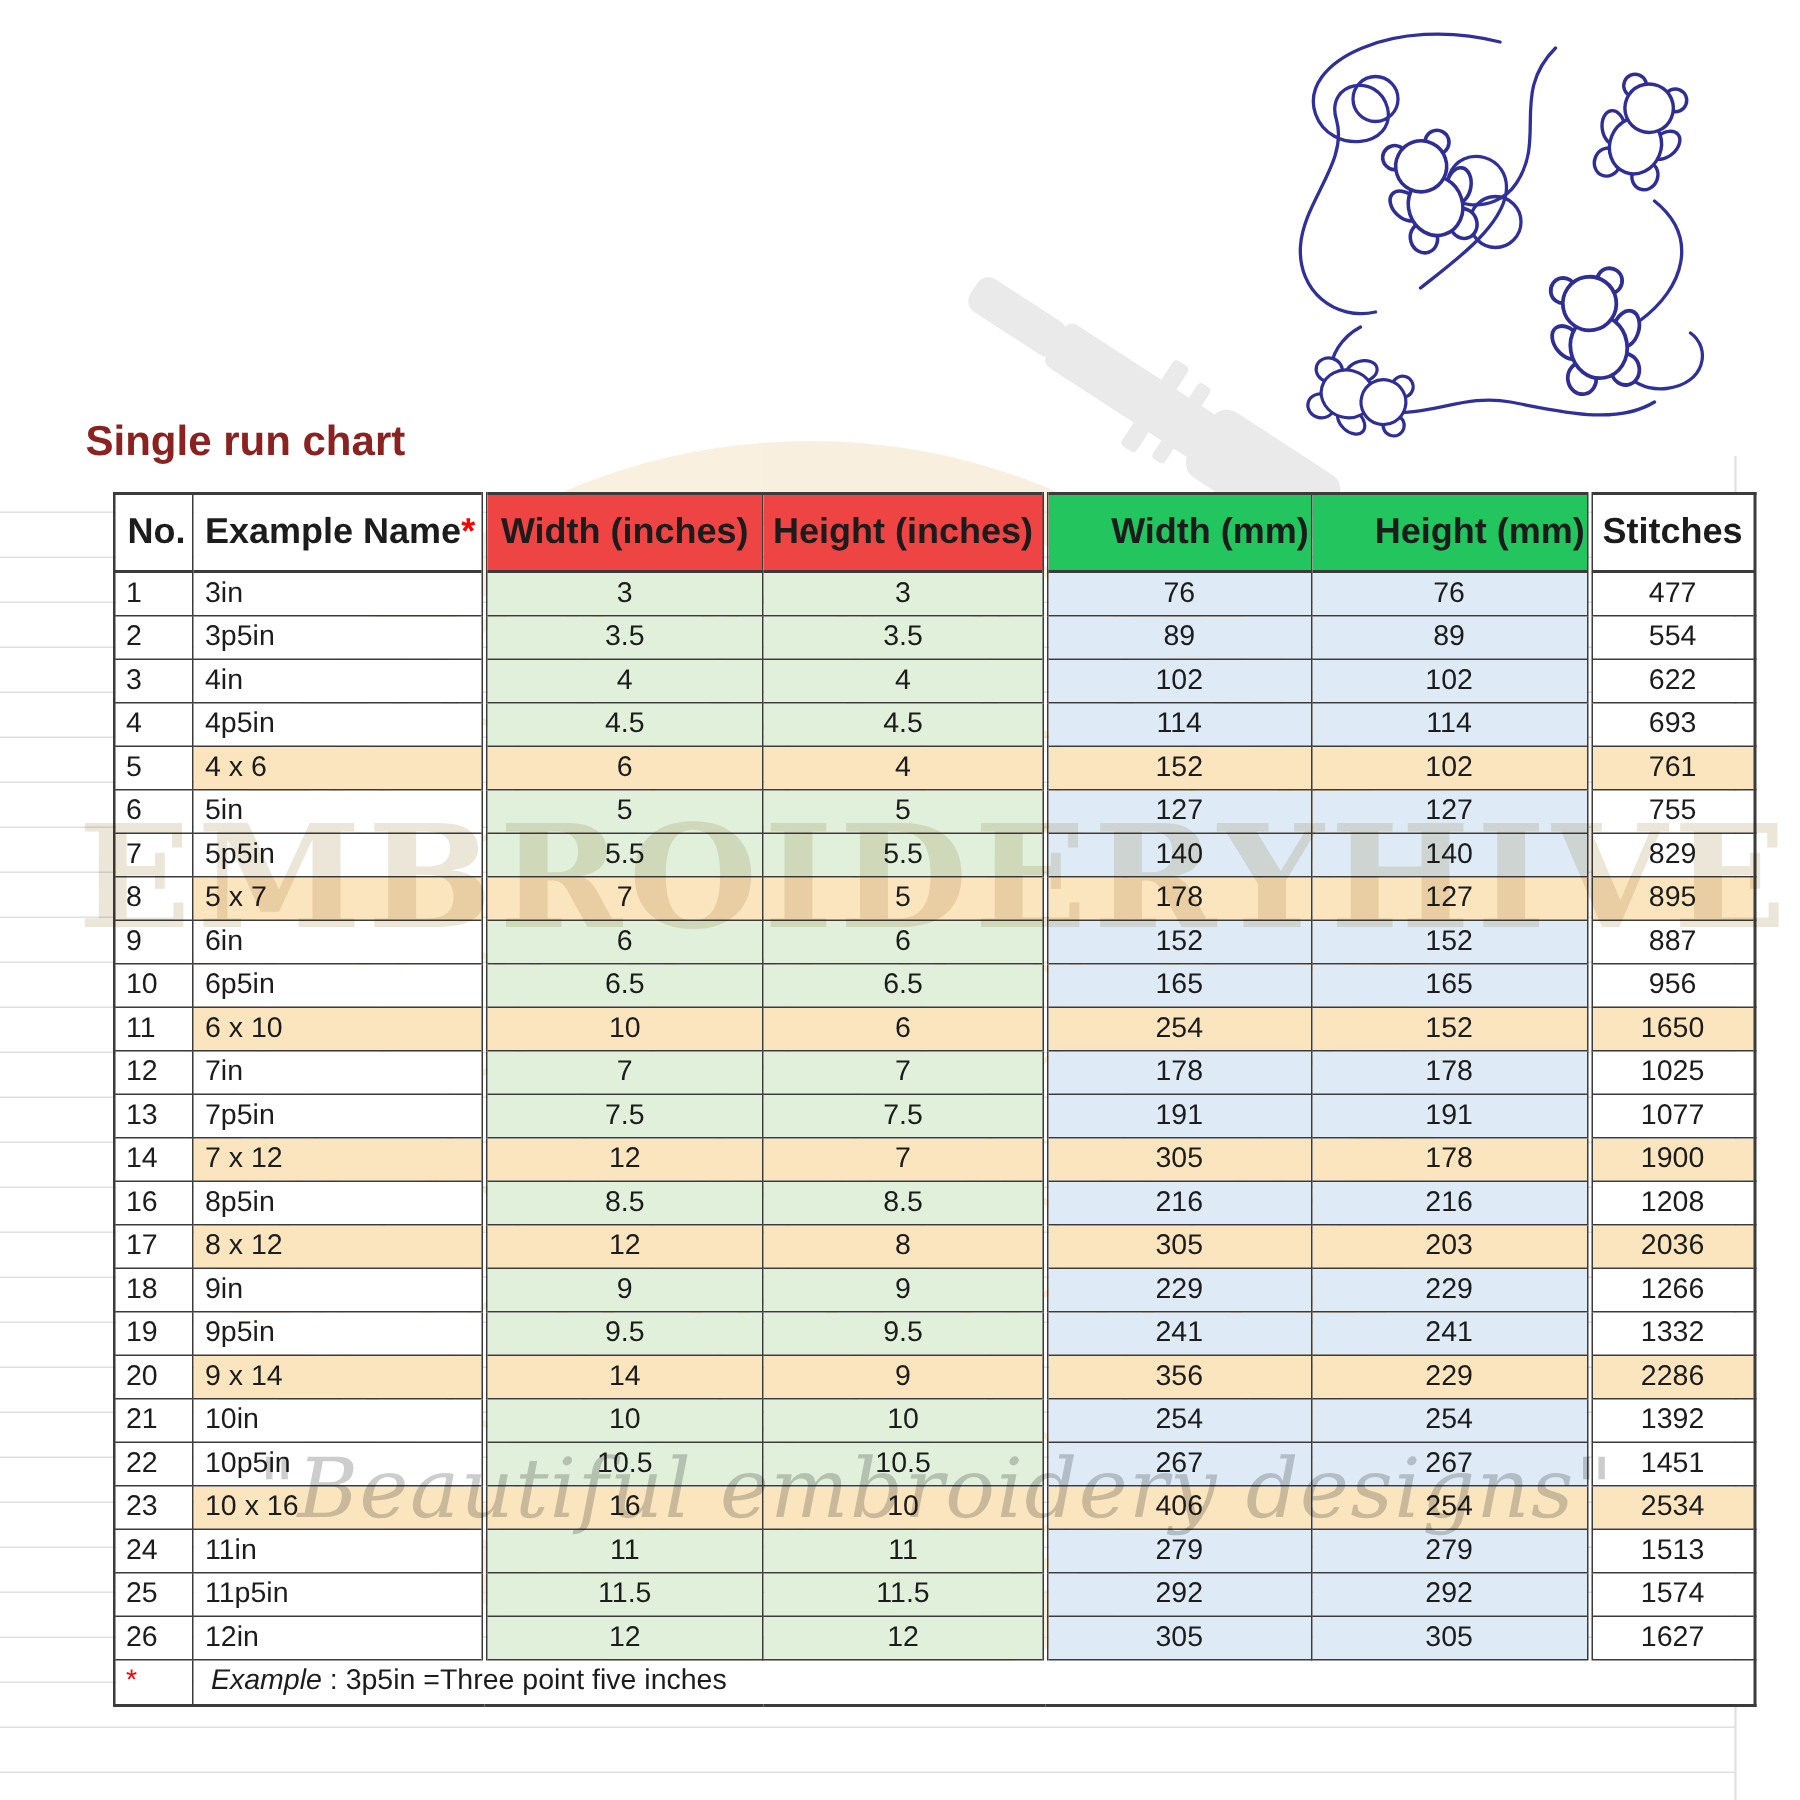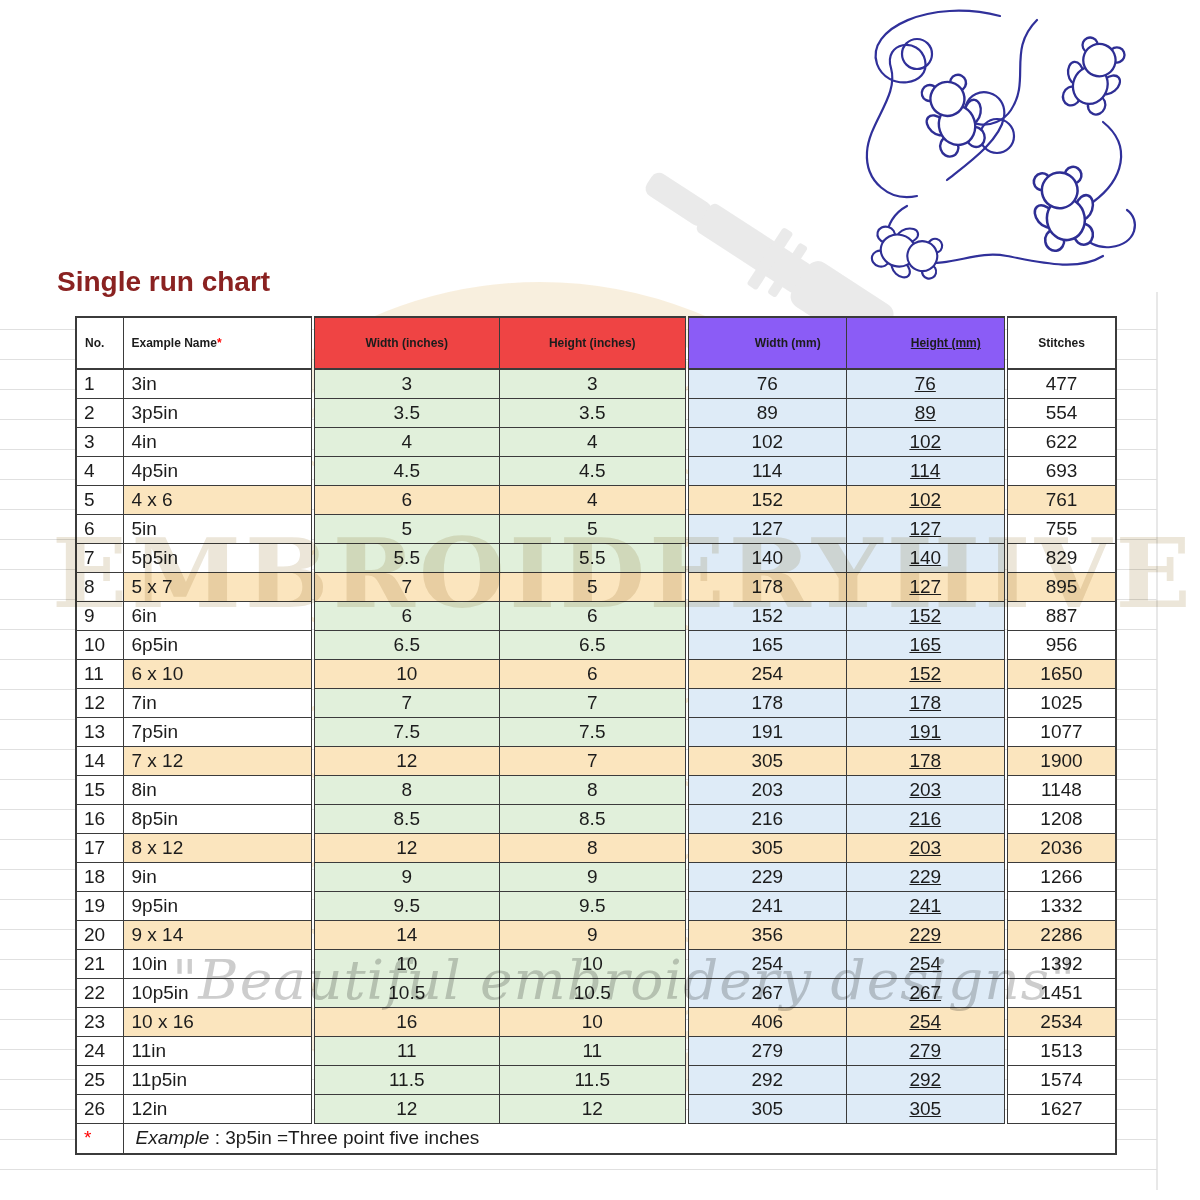--- a/index.html
+++ b/index.html
@@ -1,20 +1,20 @@
 <!DOCTYPE html>
 <html><head>
 <meta charset="utf-8">
 <style>
   html,body{margin:0;padding:0;}
   body{
     width:1200px;height:1200px;background:#ffffff;position:relative;overflow:hidden;
     font-family:"Liberation Sans",sans-serif;
   }
-  #canvas{position:absolute;inset:0;width:1200px;height:963px;}
+  #canvas{position:absolute;inset:0;width:1200px;height:963px;margin-top:12px;}
 
   
   #wm-svg{position:absolute;left:0;top:0;z-index:0;pointer-events:none;}
   #bears{position:absolute;left:845px;top:4px;z-index:1;pointer-events:none;}
   .lp{fill:none;stroke:#30309a;stroke-width:2.2;stroke-linecap:round;}
   .bp{fill:#ffffff;stroke:#2e2e94;stroke-width:2.4;}
 
   
   #title{
     position:absolute;left:57px;top:266px;margin:0;z-index:3;
@@ -24,32 +24,32 @@
   
   #chart{
     position:absolute;left:75px;top:316px;z-index:2;
     border-collapse:collapse;table-layout:fixed;
     font-size:19px;color:#1c1c1c;border:2px solid #3b3b3b;
   }
   #chart th,#chart td{
     border:1px solid #3b3b3b;overflow:hidden;white-space:nowrap;box-sizing:border-box;
     font-weight:normal;
   }
-  #chart thead th{height:52px;font-size:12px;font-weight:bold;background:#ffffff;border-bottom:2px solid #3b3b3b;}
+  #chart thead th{height:52px;font-size:24px;font-weight:bold;background:#ffffff;border-bottom:2px solid #3b3b3b;}
   #chart td{height:29px;}
   #chart tfoot td{height:31px;}
   .c0{text-align:left;padding:0 4px 0 7px;background:#ffffff;width:47px;}
   .c1{text-align:left;padding:0 4px 0 8px;background:#ffffff;width:190px;}
   .c2{text-align:center;background:#e1f0db;width:186px;border-left:4px double #3b3b3b !important;}
   .c3{text-align:center;background:#e1f0db;width:188px;}
   .c4{text-align:center;background:#deebf7;width:159px;border-left:4px double #3b3b3b !important;}
-  .c5{text-align:center;background:#deebf7;width:160px;text-decoration:underline;}
+  .c5{text-align:center;background:#deebf7;width:160px;}
   .c6{text-align:center;background:#ffffff;width:110px;border-left:4px double #3b3b3b !important;}
   #chart thead th.c2,#chart thead th.c3{background:#ef4444;}
-  #chart thead th.c4,#chart thead th.c5{background:#8b5cf6;padding-left:42px;}
+  #chart thead th.c4,#chart thead th.c5{background:#22c55e;padding-left:42px;}
   #chart thead th.c0{text-align:left;padding-left:8px;}
   #chart thead th.c1{text-align:left;padding-left:8px;}
   tr.hl .c1,tr.hl .c2,tr.hl .c3,tr.hl .c4,tr.hl .c5,tr.hl .c6{background:#fbe5be !important;}
   .red{color:#ff0000;}
   .marker{color:#ff0000;font-weight:bold;}
   .fnote{text-align:left;padding-left:12px;background:#ffffff;}
   .fnote i{text-align:right;}
 
   
   #wm-brand{
@@ -331,29 +331,20 @@
         <tr class="hl">
           <td class="c0">14</td>
           <td class="c1">7 x 12</td>
           <td class="c2">12</td>
           <td class="c3">7</td>
           <td class="c4">305</td>
           <td class="c5">178</td>
           <td class="c6">1900</td>
         </tr>
         <tr>
-          <td class="c0">15</td>
-          <td class="c1">8in</td>
-          <td class="c2">8</td>
-          <td class="c3">8</td>
-          <td class="c4">203</td>
-          <td class="c5">203</td>
-          <td class="c6">1148</td>
-        </tr>
-        <tr>
           <td class="c0">16</td>
           <td class="c1">8p5in</td>
           <td class="c2">8.5</td>
           <td class="c3">8.5</td>
           <td class="c4">216</td>
           <td class="c5">216</td>
           <td class="c6">1208</td>
         </tr>
         <tr class="hl">
           <td class="c0">17</td>

